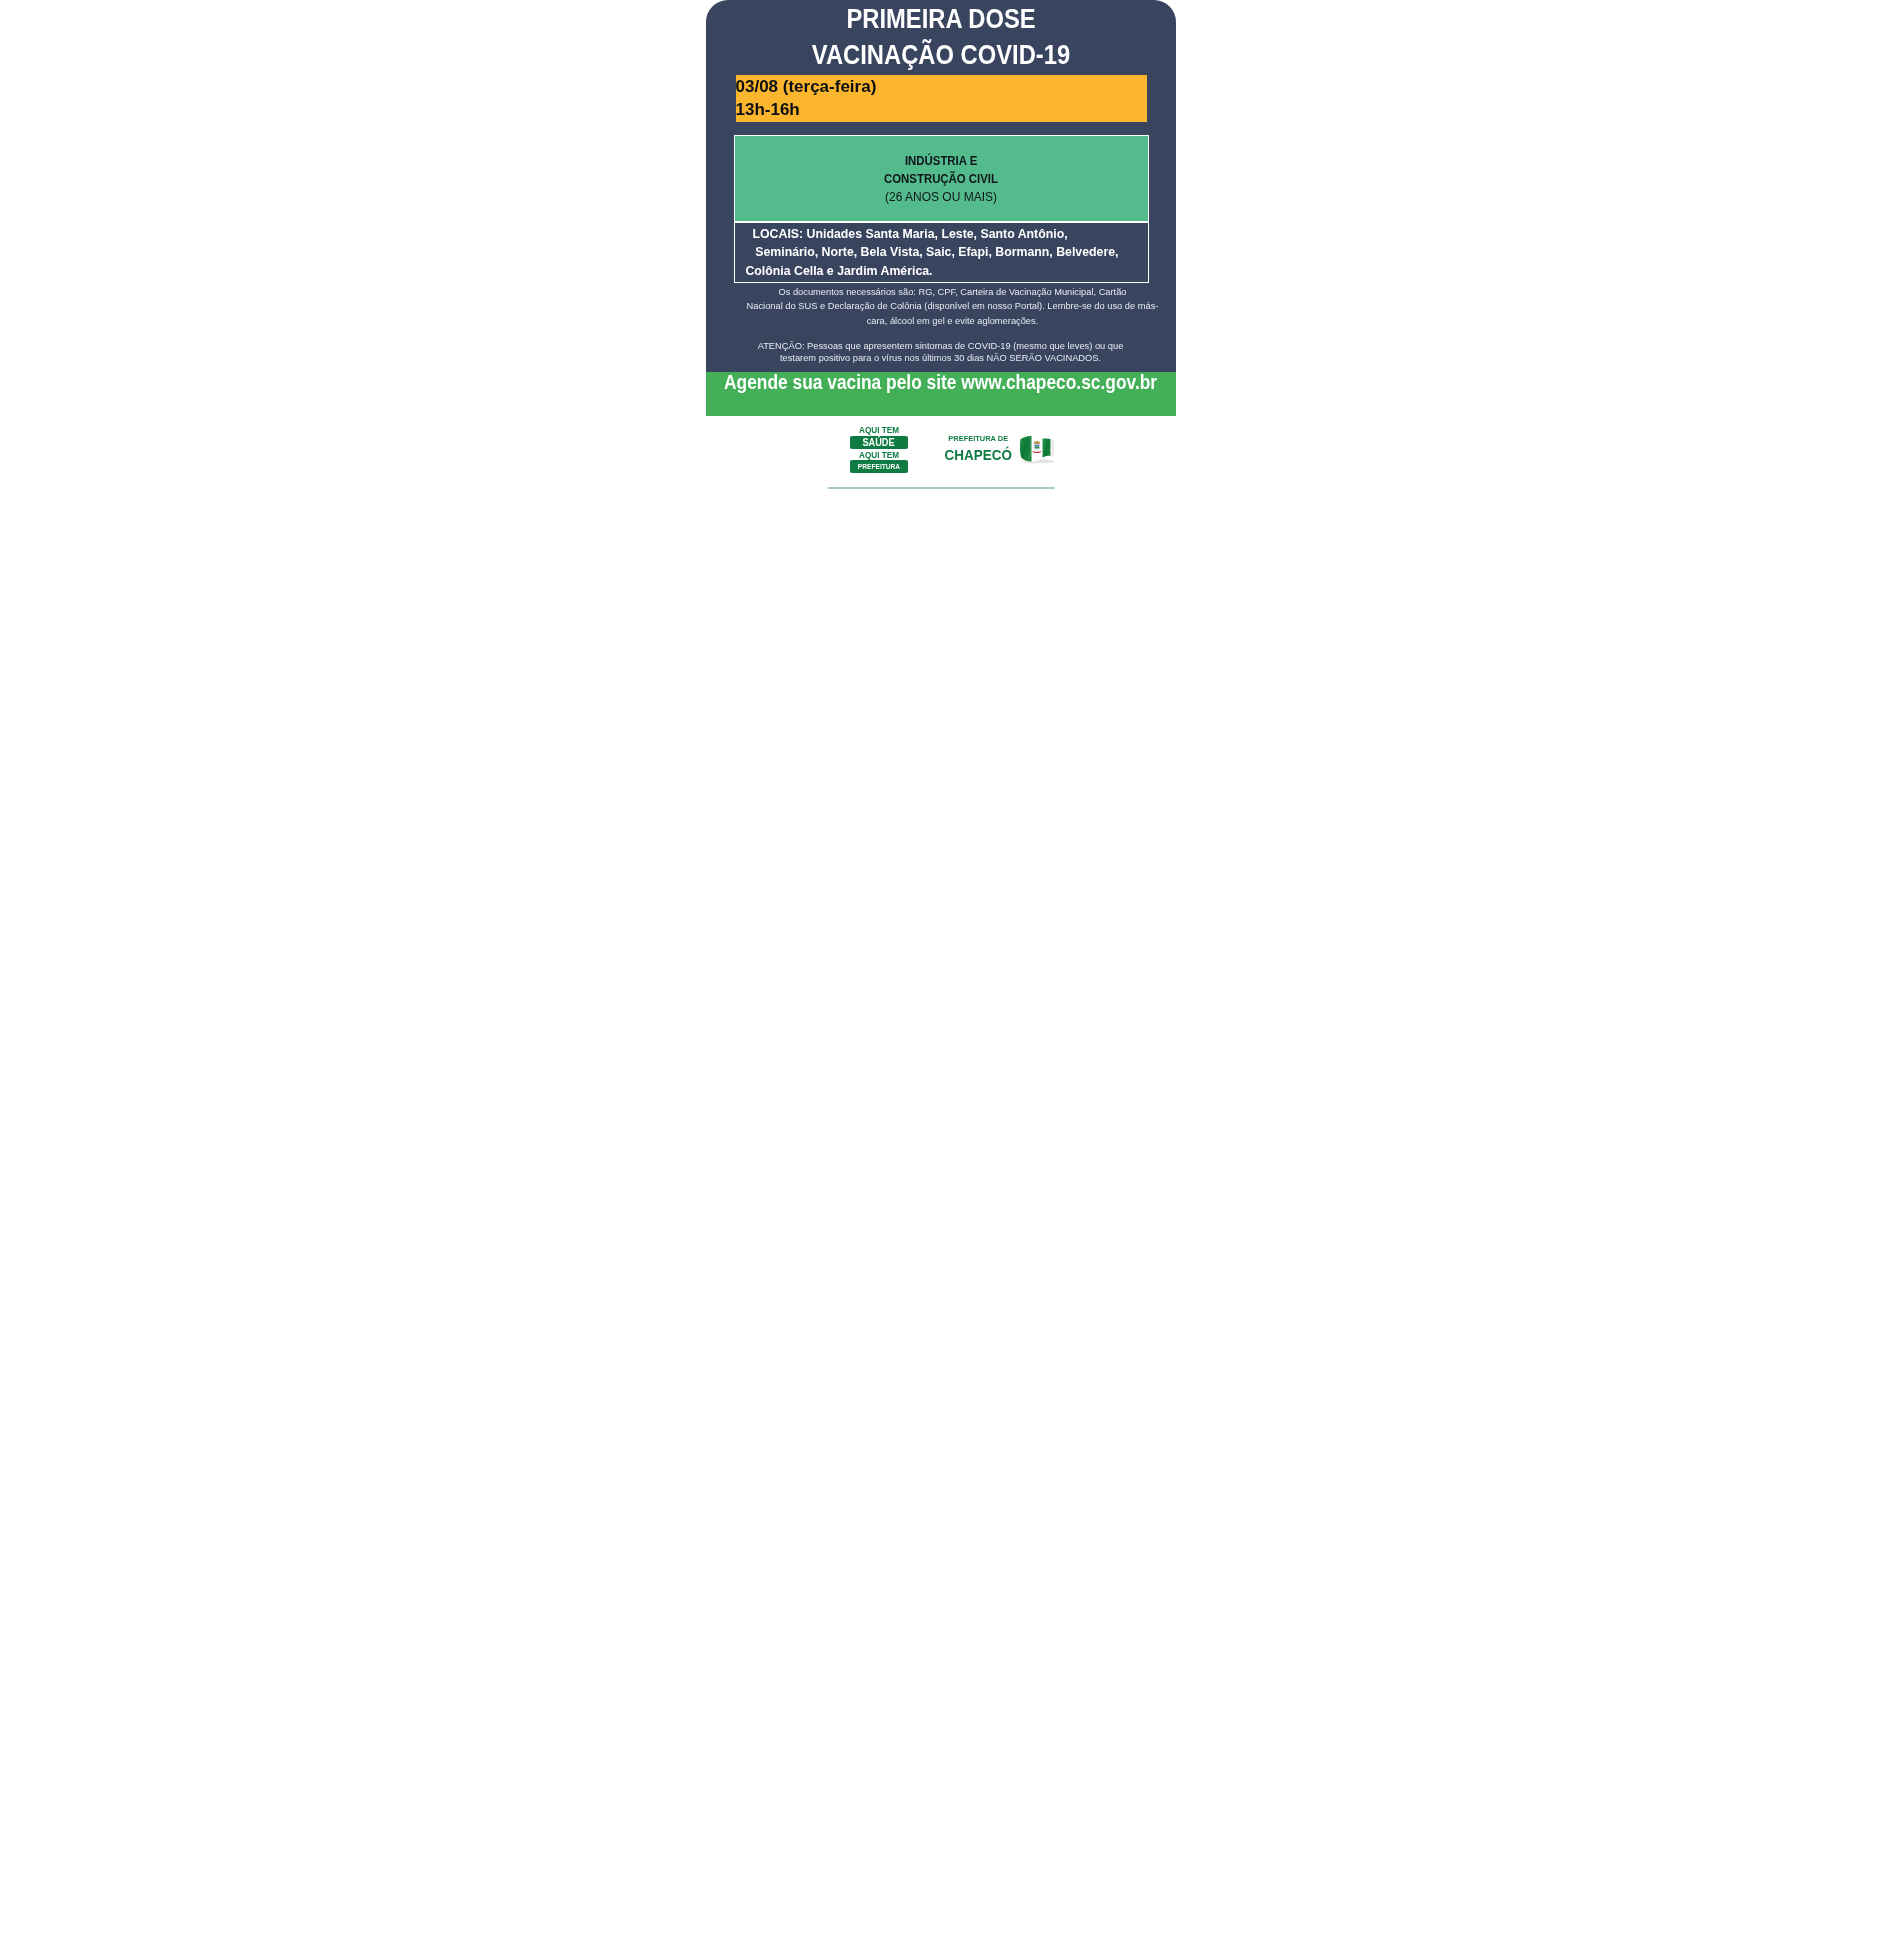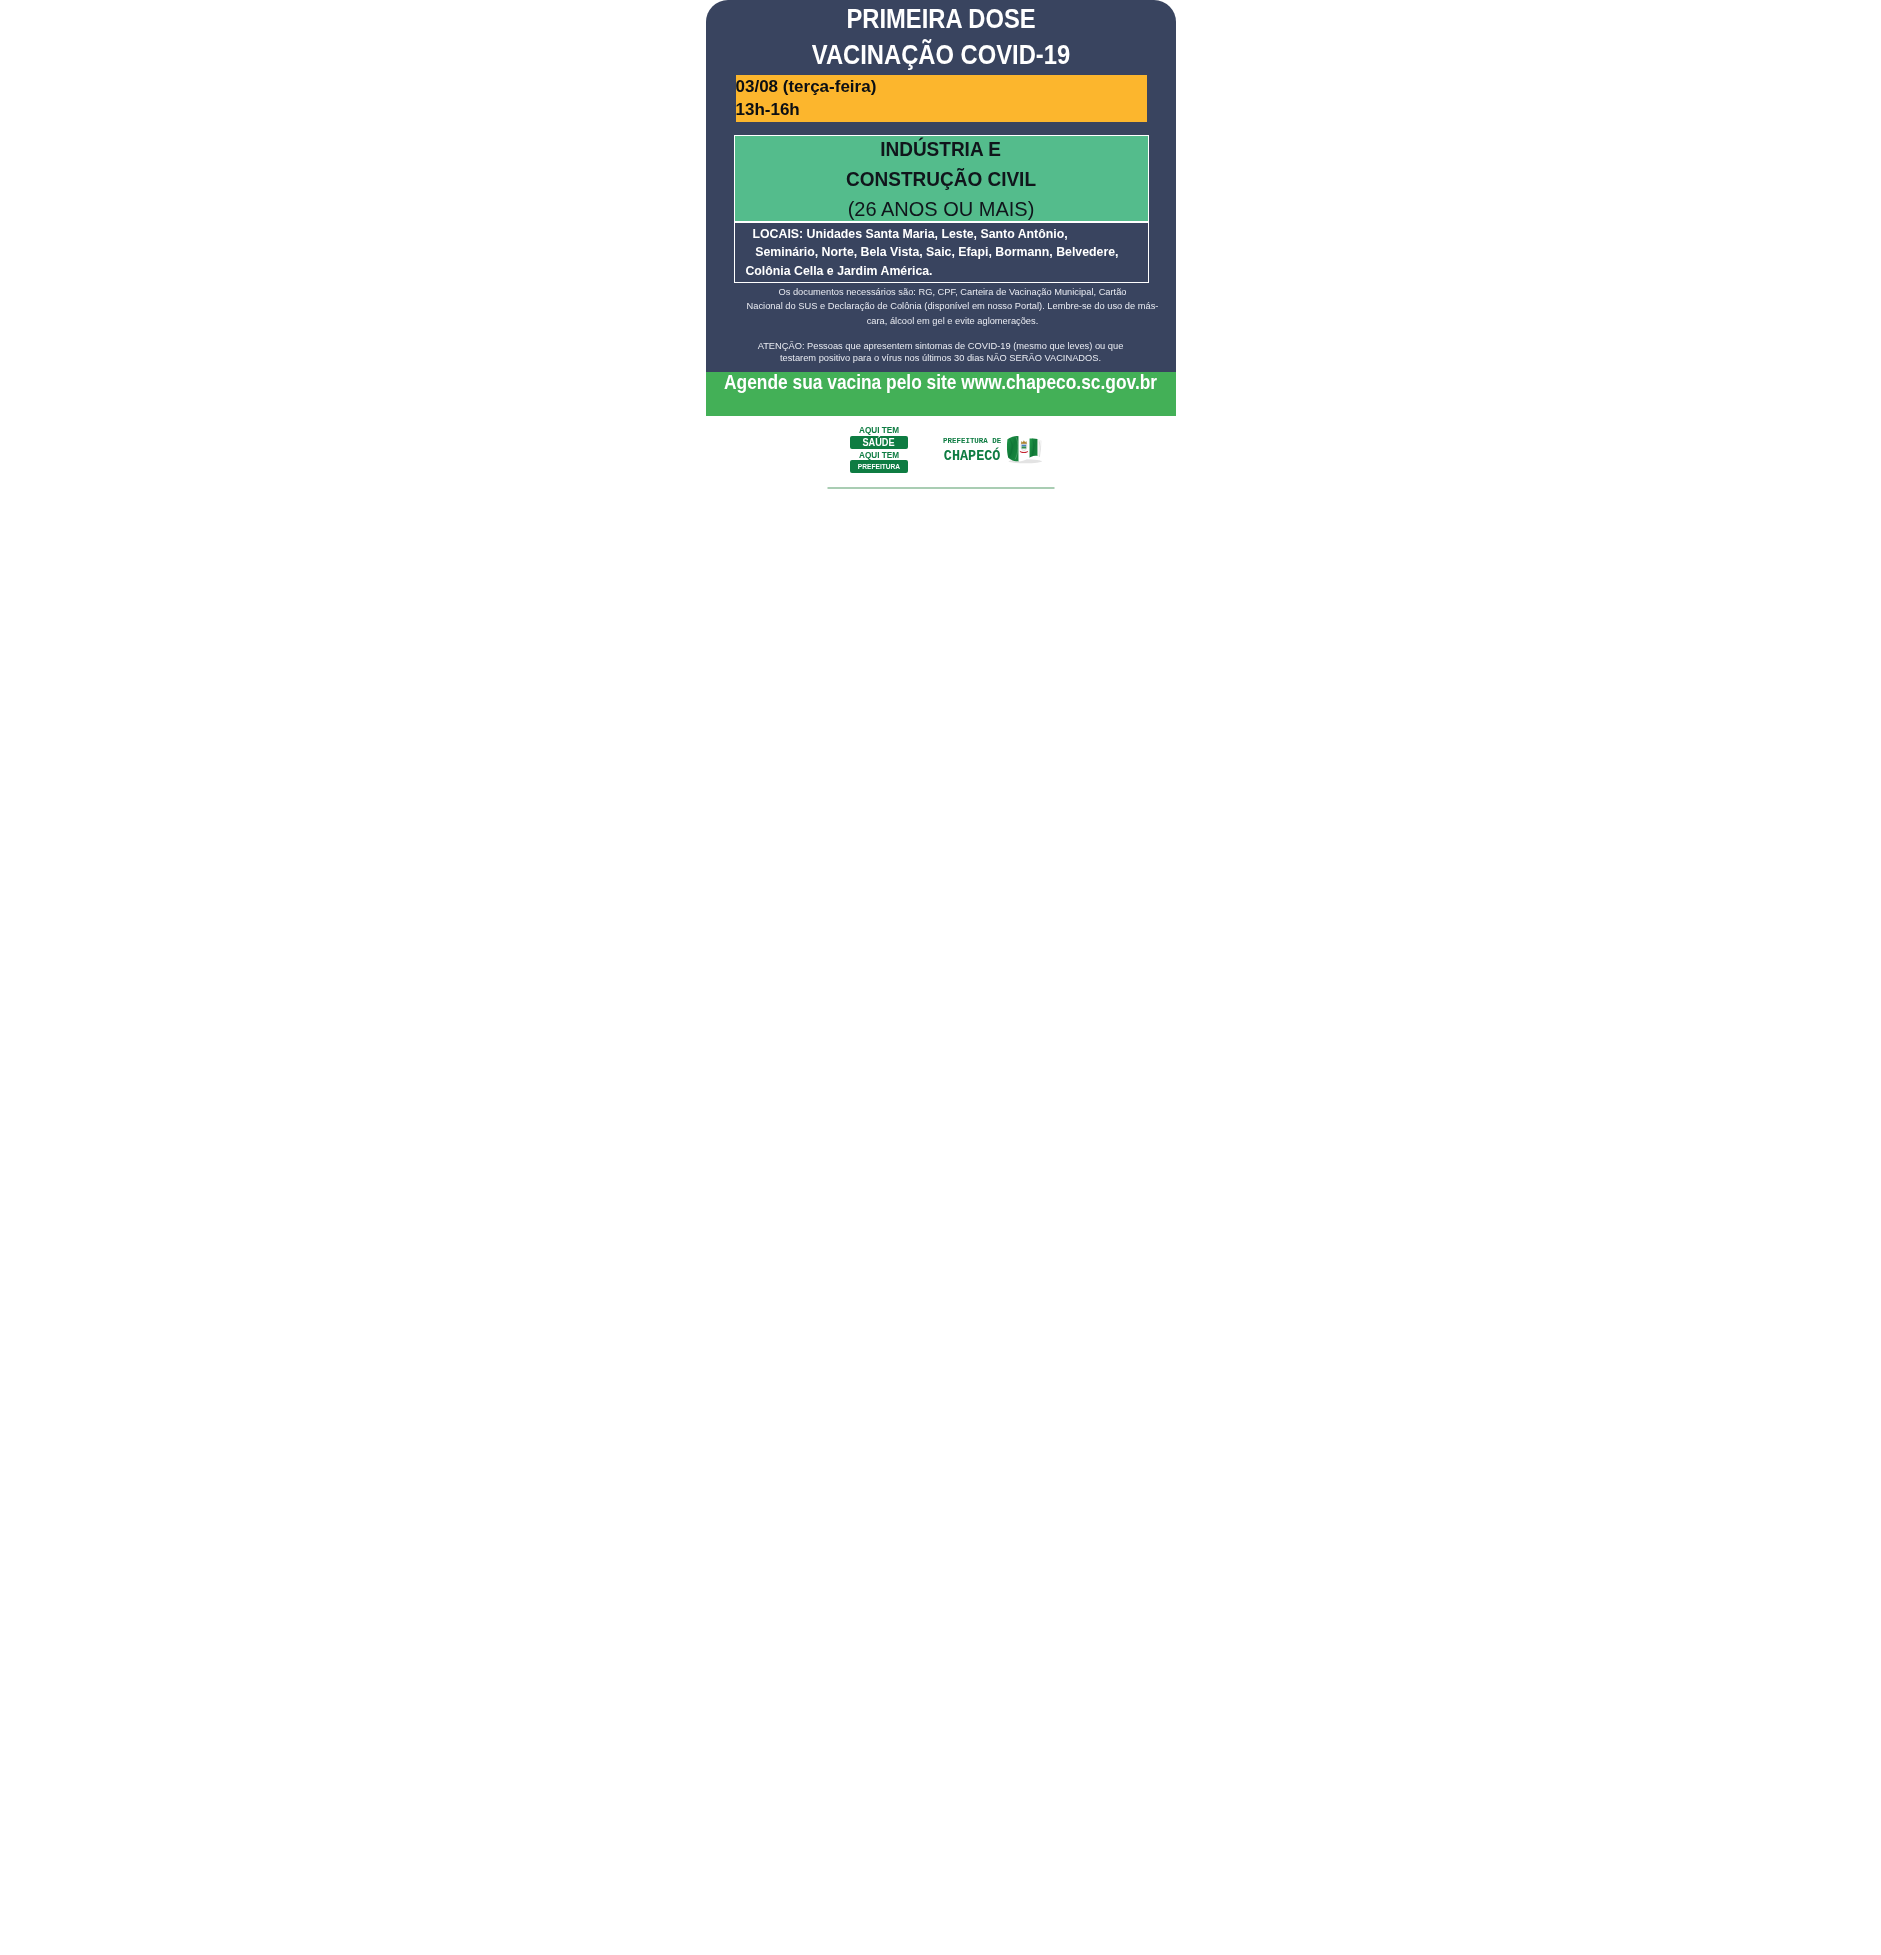--- a/index.html
+++ b/index.html
@@ -15,21 +15,21 @@
 
   
   .date-banner{position:absolute;left:30px;top:75px;width:411px;height:47px;background:#FCB62D;
                color:#0B0F14;display:flex;flex-direction:column;align-items:flex-start;justify-content:center;
                font-weight:bold;font-size:17px;line-height:1.3;}
 
   
   .info-box{position:absolute;left:28px;top:135px;width:415px;height:148px;border:1.6px solid #ffffff;
             box-sizing:border-box;display:flex;flex-direction:column;}
   .audience{height:85px;background:#54BC8C;border-bottom:2px solid #ffffff;display:flex;flex-direction:column;
-            align-items:center;justify-content:center;color:#10151B;font-size:20px;line-height:1.5;}
+            align-items:center;justify-content:center;color:#10151B;font-size:12px;line-height:1.5;}
   .audience .strong{font-weight:bold;transform:scaleX(0.95);}
   .audience .note{font-weight:normal;transform:scaleX(1);}
   .locations{flex:1;background:#39445F;display:flex;flex-direction:column;align-items:flex-start;justify-content:center;
              color:#ffffff;font-weight:bold;font-size:13.7px;line-height:1.33;}
   .locations .line{transform:scaleX(0.9);}
 
   
   .documents{position:absolute;left:0;top:285px;width:100%;text-align:center;color:#E9EBF2;
              font-size:9.3px;line-height:1.55;font-weight:normal;padding-left:12px;}
   .attention{position:absolute;left:0;top:340px;width:100%;text-align:center;color:#E9EBF2;
@@ -44,21 +44,21 @@
   .footer{position:absolute;left:0;top:416px;width:100%;height:73px;background:#ffffff;}
   .health-logo{position:absolute;left:144px;top:426px;width:58px;text-align:center;color:#0E7C42;}
   .health-logo .lbl{font-weight:bold;font-size:9.3px;line-height:8.9px;transform:scaleX(0.88);}
   .badge{background:#0E7C42;color:#ffffff;border-radius:2px;font-weight:bold;display:flex;align-items:center;
          justify-content:center;}
   .badge .line{transform:scaleX(0.92);}
   .badge.saude{height:13px;font-size:10px;margin-top:0.8px;}
   .badge.pref{height:12.5px;font-size:7.2px;margin-top:0.8px;}
   .health-logo .lbl.mid{margin-top:2px;}
 
-  .city-logo{position:absolute;left:234px;top:435px;display:flex;align-items:flex-end;color:#0E7C42;font-family:Liberation Mono, monospace;}
+  .city-logo{position:absolute;left:234px;top:435px;display:flex;align-items:flex-start;color:#0E7C42;}
   .city-text{text-align:center;}
   .city-label{font-weight:bold;font-size:7.7px;line-height:8.9px;transform:scaleX(0.97);}
   .city-name{font-weight:bold;font-size:15.3px;line-height:16px;margin-top:2.8px;transform:scaleX(0.88);}
   .flag{width:39px;height:31px;margin-left:1.6px;margin-top:-1.6px;}
 
   .bottom-bar{position:absolute;left:50%;transform:translateX(-50%);bottom:0.4px;width:227px;height:1.2px;
               background:#A9CDB3;}
 </style>
 </head>
 <body>

